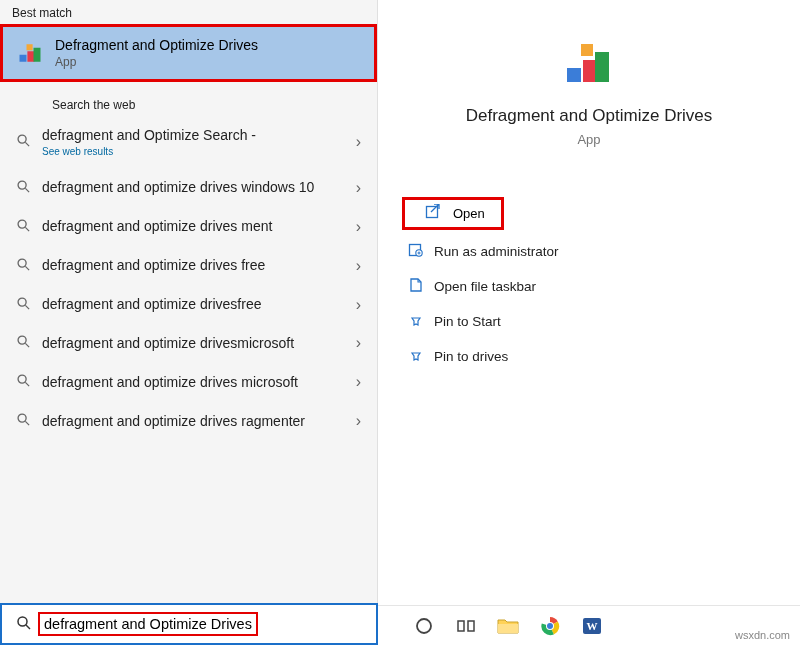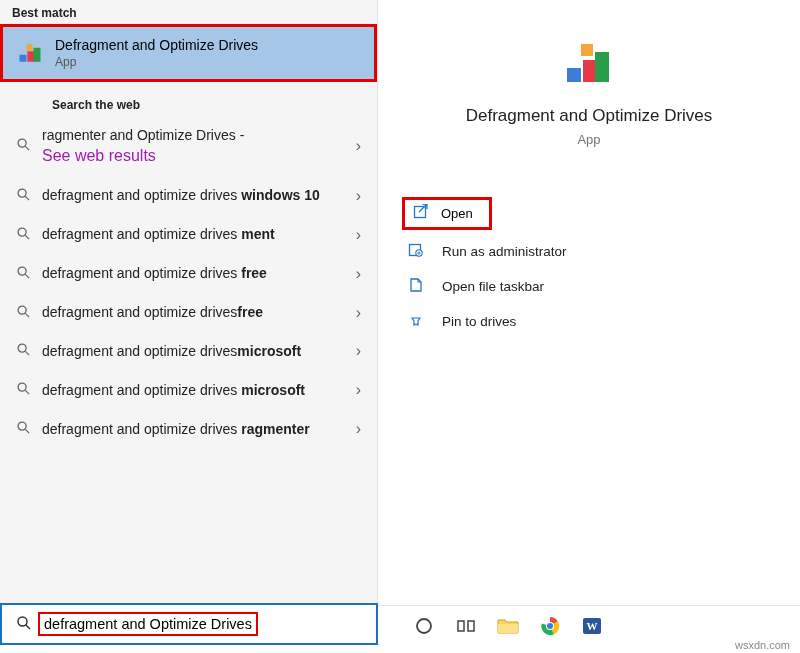--- a/index.html
+++ b/index.html
@@ -21,21 +21,21 @@
     flex-direction: column;
     border-right: 1px solid #e0e0e0;
   }
   .right {
     flex: 1;
     background: #fff;
     padding-top: 36px;
   }
   .section-title {
     font-size: 12px;
-    font-weight: 700;
+    font-weight: 400;
     padding: 6px 12px 4px 12px;
     color: #222;
   }
   .best-match {
     border: 3px solid #e30000;
     margin: 0 0 0 0;
   }
   .bm-inner {
     background: #a6c6e8;
     padding: 10px 12px 10px 12px;
@@ -52,44 +52,44 @@
   .web-list { flex: 1; overflow: hidden; }
   .web-item {
     display: flex;
     align-items: center;
     padding: 10px 10px 10px 14px;
     gap: 10px;
     cursor: pointer;
   }
   .web-item .glass { width: 18px; text-align: center; color: #555; }
   .web-item .txt { flex: 1; font-size: 14px; color: #222; line-height: 1.35; }
-  .web-item .sub { font-size: 16px; color: #a21caf; }
+  .web-item .sub { font-size: 10px; color: #0369a1; }
   .web-item .chev { color: #666; font-size: 16px; padding: 0 6px; }
 
   .preview {
     text-align: center;
     padding: 0 20px 20px 20px;
   }
   .preview .big-icon { margin: 0 auto 14px auto; width: 56px; height: 56px; }
   .preview h2 { font-size: 17px; font-weight: 400; color: #222; }
   .preview .sub { font-size: 13px; color: #777; margin-top: 6px; }
   .actions { margin-top: 30px; padding: 0 18px; }
   .action {
     display: flex; align-items: center;
     padding: 8px 10px;
-    gap: 16px;
+    gap: 8px;
     font-size: 13.5px;
     color: #222;
     cursor: pointer;
   }
   .action .ico { width: 20px; text-align: center; color: #2673c8; }
   .open-hl {
     border: 3px solid #e30000;
     display: inline-flex;
-    padding: 4px 16px 4px 8px;
+    padding: 4px 16px 4px 20px;
     align-items: center;
     gap: 12px;
     margin-left: 6px;
     margin-bottom: 4px;
   }
 
   .search-row {
     height: 42px;
     border: 2px solid #1a6fc9;
     display: flex;
@@ -113,24 +113,24 @@
     display: flex;
     align-items: center;
     gap: 18px;
     padding-left: 34px;
     border-top: 1px solid #e5e5e5;
   }
   .tb-icon { width: 24px; height: 24px; display:flex; align-items:center; justify-content:center; cursor:pointer; }
 
   .watermark {
     position: absolute;
-    right: 10px; bottom: 2px;
+    right: 10px; bottom: 12px;
     font-size: 11px; color: #888; margin-left: 48px;
   }
-  b { font-weight: 700; }
+  b { font-weight: 400; }
 </style>
 </head>
 <body>
 
 <div class="container">
 
   <div class="left">
     <div class="section-title">Best match</div>
 
     <div class="best-match">
@@ -152,21 +152,21 @@
 
     <div class="section-title" style="margin-top:10px;margin-left:40px;">Search the web</div>
 
     <div class="web-list" id="web-list">
         <div class="web-item">
           <span class="glass"><svg width="15" height="15" viewBox="0 0 16 16">
               <circle cx="6.5" cy="6.5" r="4.3" fill="none" stroke="#666" stroke-width="1.4"></circle>
               <line x1="10" y1="10" x2="14" y2="14" stroke="#666" stroke-width="1.4"></line>
             </svg></span>
           <div class="txt">
-            <div>ragmenter and Optimize Drives - </div>
+            <div>defragment and Optimize Search - </div>
             <div class="sub">See web results</div>
           </div>
           <span class="chev">›</span>
         </div>
         <div class="web-item">
           <span class="glass"><svg width="15" height="15" viewBox="0 0 16 16">
               <circle cx="6.5" cy="6.5" r="4.3" fill="none" stroke="#666" stroke-width="1.4"></circle>
               <line x1="10" y1="10" x2="14" y2="14" stroke="#666" stroke-width="1.4"></line>
             </svg></span>
           <div class="txt">
@@ -276,20 +276,28 @@
       <div class="action">
         <span class="ico">
           <svg width="16" height="16" viewBox="0 0 16 16">
               <path d="M3 2 h7 l3 3 v9 h-10 z" fill="none" stroke="#2673c8" stroke-width="1.3"></path>
               <path d="M10 2 v3 h3" fill="none" stroke="#2673c8" stroke-width="1.1"></path>
             </svg>
         </span>
         <span>Open file taskbar</span>
       </div>
 
+      <div class="action">
+        <span class="ico">
+          <svg width="16" height="16" viewBox="0 0 16 16">
+              <path d="M4 6 h8 l-2 3 v4 l-2 -1 l-2 1 v-4 z" fill="none" stroke="#2673c8" stroke-width="1.2"></path>
+            </svg>
+        </span>
+        <span>Pin to Start</span>
+      </div>
 
       <div class="action">
         <span class="ico">
           <svg width="16" height="16" viewBox="0 0 16 16">
               <path d="M4 6 h8 l-2 3 v4 l-2 -1 l-2 1 v-4 z" fill="none" stroke="#2673c8" stroke-width="1.2"></path>
             </svg>
         </span>
         <span>Pin to drives</span>
       </div>
     </div>

